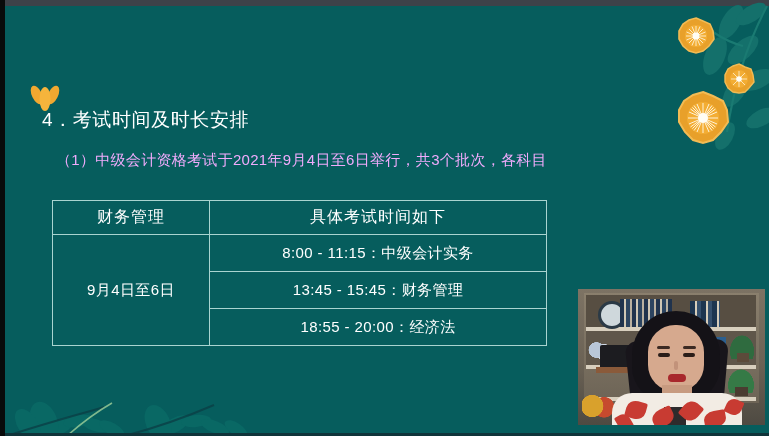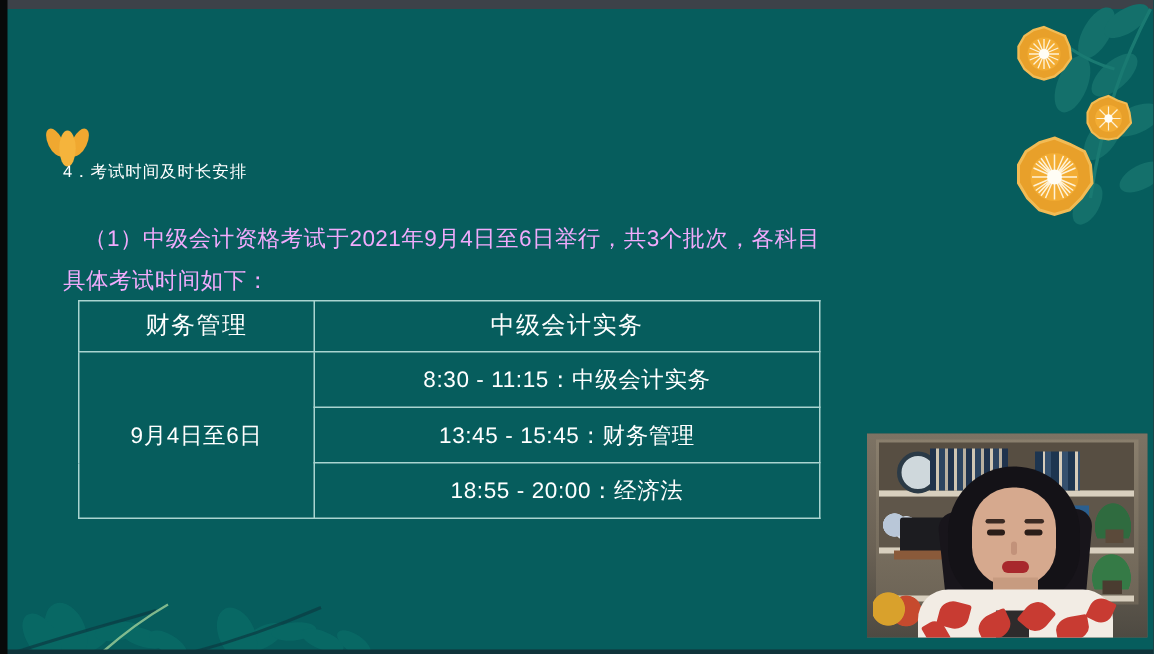--- a/index.html
+++ b/index.html
@@ -55,21 +55,21 @@
   }
   .sprout-icon {
     left: 28px; top: 82px;
     width: 34px; height: 30px;
   }
 
   
   .heading {
     position: absolute;
     left: 42px; top: 107px;
-    font-size: 11px;
+    font-size: 19px;
     color: #ffffff;
     letter-spacing: 0.6px;
     white-space: nowrap;
   }
   .para {
     position: absolute;
     left: 42px; top: 146px;
     width: 560px;
     font-size: 15px;
     line-height: 28px;
@@ -270,34 +270,33 @@
   <svg class="deco sprout-icon" viewBox="0 0 34 30">
     <ellipse cx="9" cy="13" rx="5" ry="10" transform="rotate(-26 9 13)" fill="#f0a830"></ellipse>
     <ellipse cx="25" cy="13" rx="5" ry="10" transform="rotate(26 25 13)" fill="#f0a830"></ellipse>
     <ellipse cx="17" cy="17" rx="5.5" ry="12" fill="#f5b43c"></ellipse>
   </svg>
 
   <div class="heading">4．考试时间及时长安排</div>
 
   <div class="para">
     <div class="indent">（1）中级会计资格考试于2021年9月4日至6日举行，共3个批次，各科目</div>
-    <div>具体考试时间如下：</div>
   </div>
 
   <table class="exam-table">
     <thead>
       <tr>
         <th class="col-date">财务管理</th>
-        <th class="col-time">中级会计实务</th>
+        <th class="col-time">具体考试时间如下</th>
       </tr>
     </thead>
     <tbody>
       <tr>
         <td class="col-date" rowspan="3">9月4日至6日</td>
-        <td class="col-time">8:30 - 11:15：中级会计实务</td>
+        <td class="col-time">8:00 - 11:15：中级会计实务</td>
       </tr>
       <tr>
         <td class="col-time">13:45 - 15:45：财务管理</td>
       </tr>
       <tr>
         <td class="col-time">18:55 - 20:00：经济法</td>
       </tr>
     </tbody>
   </table>
 

